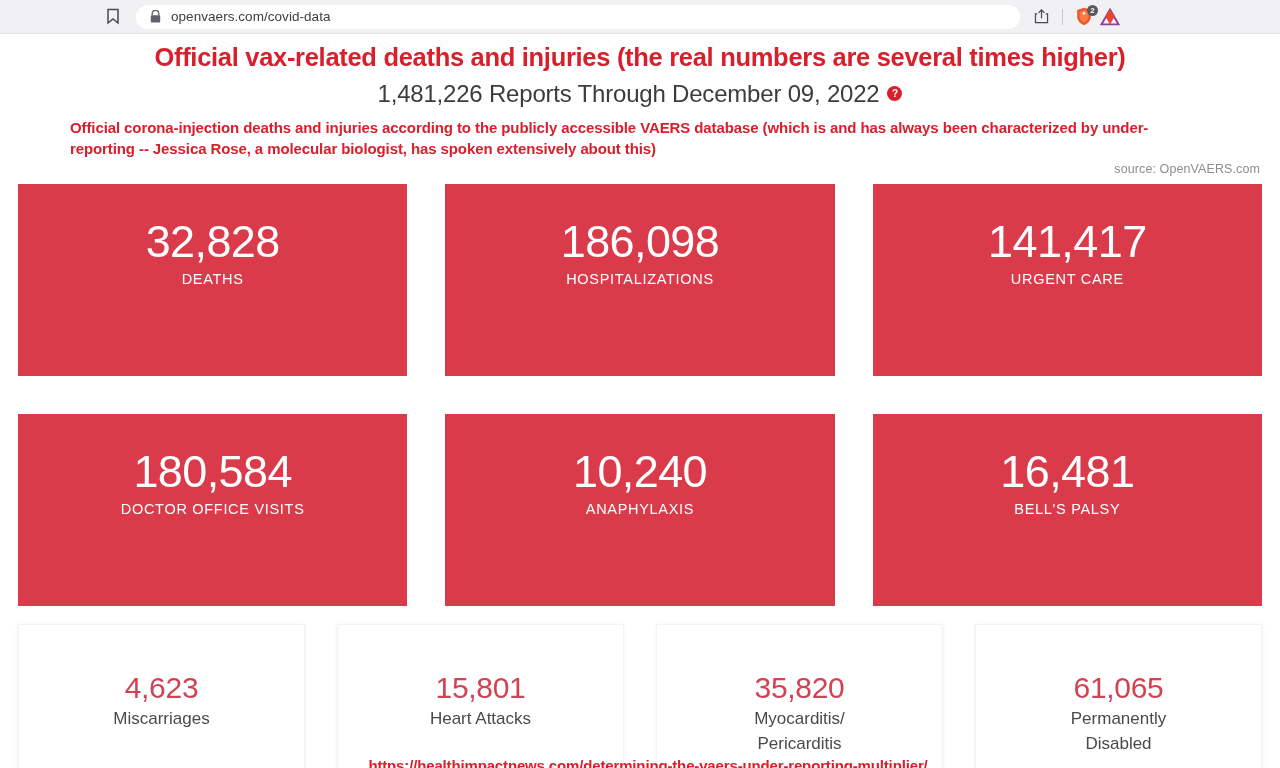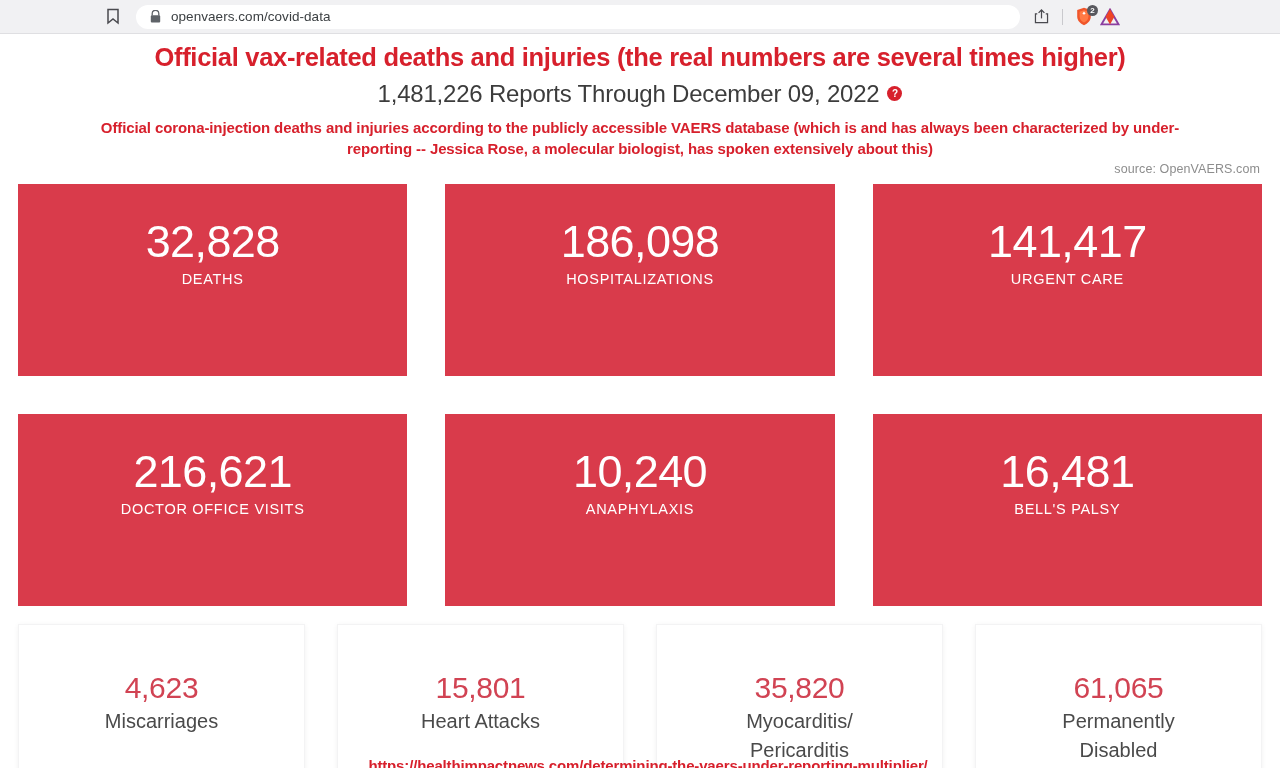--- a/index.html
+++ b/index.html
@@ -187,21 +187,21 @@
     font-size: 10px;
     font-weight: bold;
     line-height: 15px;
     text-align: center;
     display: inline-block;
     cursor: pointer;
     flex: 0 0 auto;
   }
 
   .disclaimer {
-    text-align: center;
+    text-align: left;
     font-size: 15px;
     font-weight: bold;
     color: #d7202c;
     line-height: 1.45;
     margin-top: 9px;
     padding: 0 52px;
     letter-spacing: -0.1px;
   }
 
   .source-line {
@@ -264,21 +264,21 @@
 
   .white-value {
     color: #d14353;
     font-size: 30px;
     letter-spacing: -0.3px;
     line-height: 1.08;
   }
 
   .white-label {
     color: #4a4a4a;
-    font-size: 20px;
+    font-size: 17px;
     line-height: 1.45;
     margin-top: 3px;
   }
 
   
   .overlay-url {
     position: absolute;
     left: 16px;
     right: 0;
     top: 714px;
@@ -362,21 +362,21 @@
     </div>
     <div class="red-card">
       <div class="red-value">186,098</div>
       <div class="red-label">HOSPITALIZATIONS</div>
     </div>
     <div class="red-card">
       <div class="red-value">141,417</div>
       <div class="red-label">URGENT CARE</div>
     </div>
     <div class="red-card">
-      <div class="red-value">216,621</div>
+      <div class="red-value">180,584</div>
       <div class="red-label">DOCTOR OFFICE VISITS</div>
     </div>
     <div class="red-card">
       <div class="red-value">10,240</div>
       <div class="red-label">ANAPHYLAXIS</div>
     </div>
     <div class="red-card">
       <div class="red-value">16,481</div>
       <div class="red-label">BELL'S PALSY</div>
     </div>

